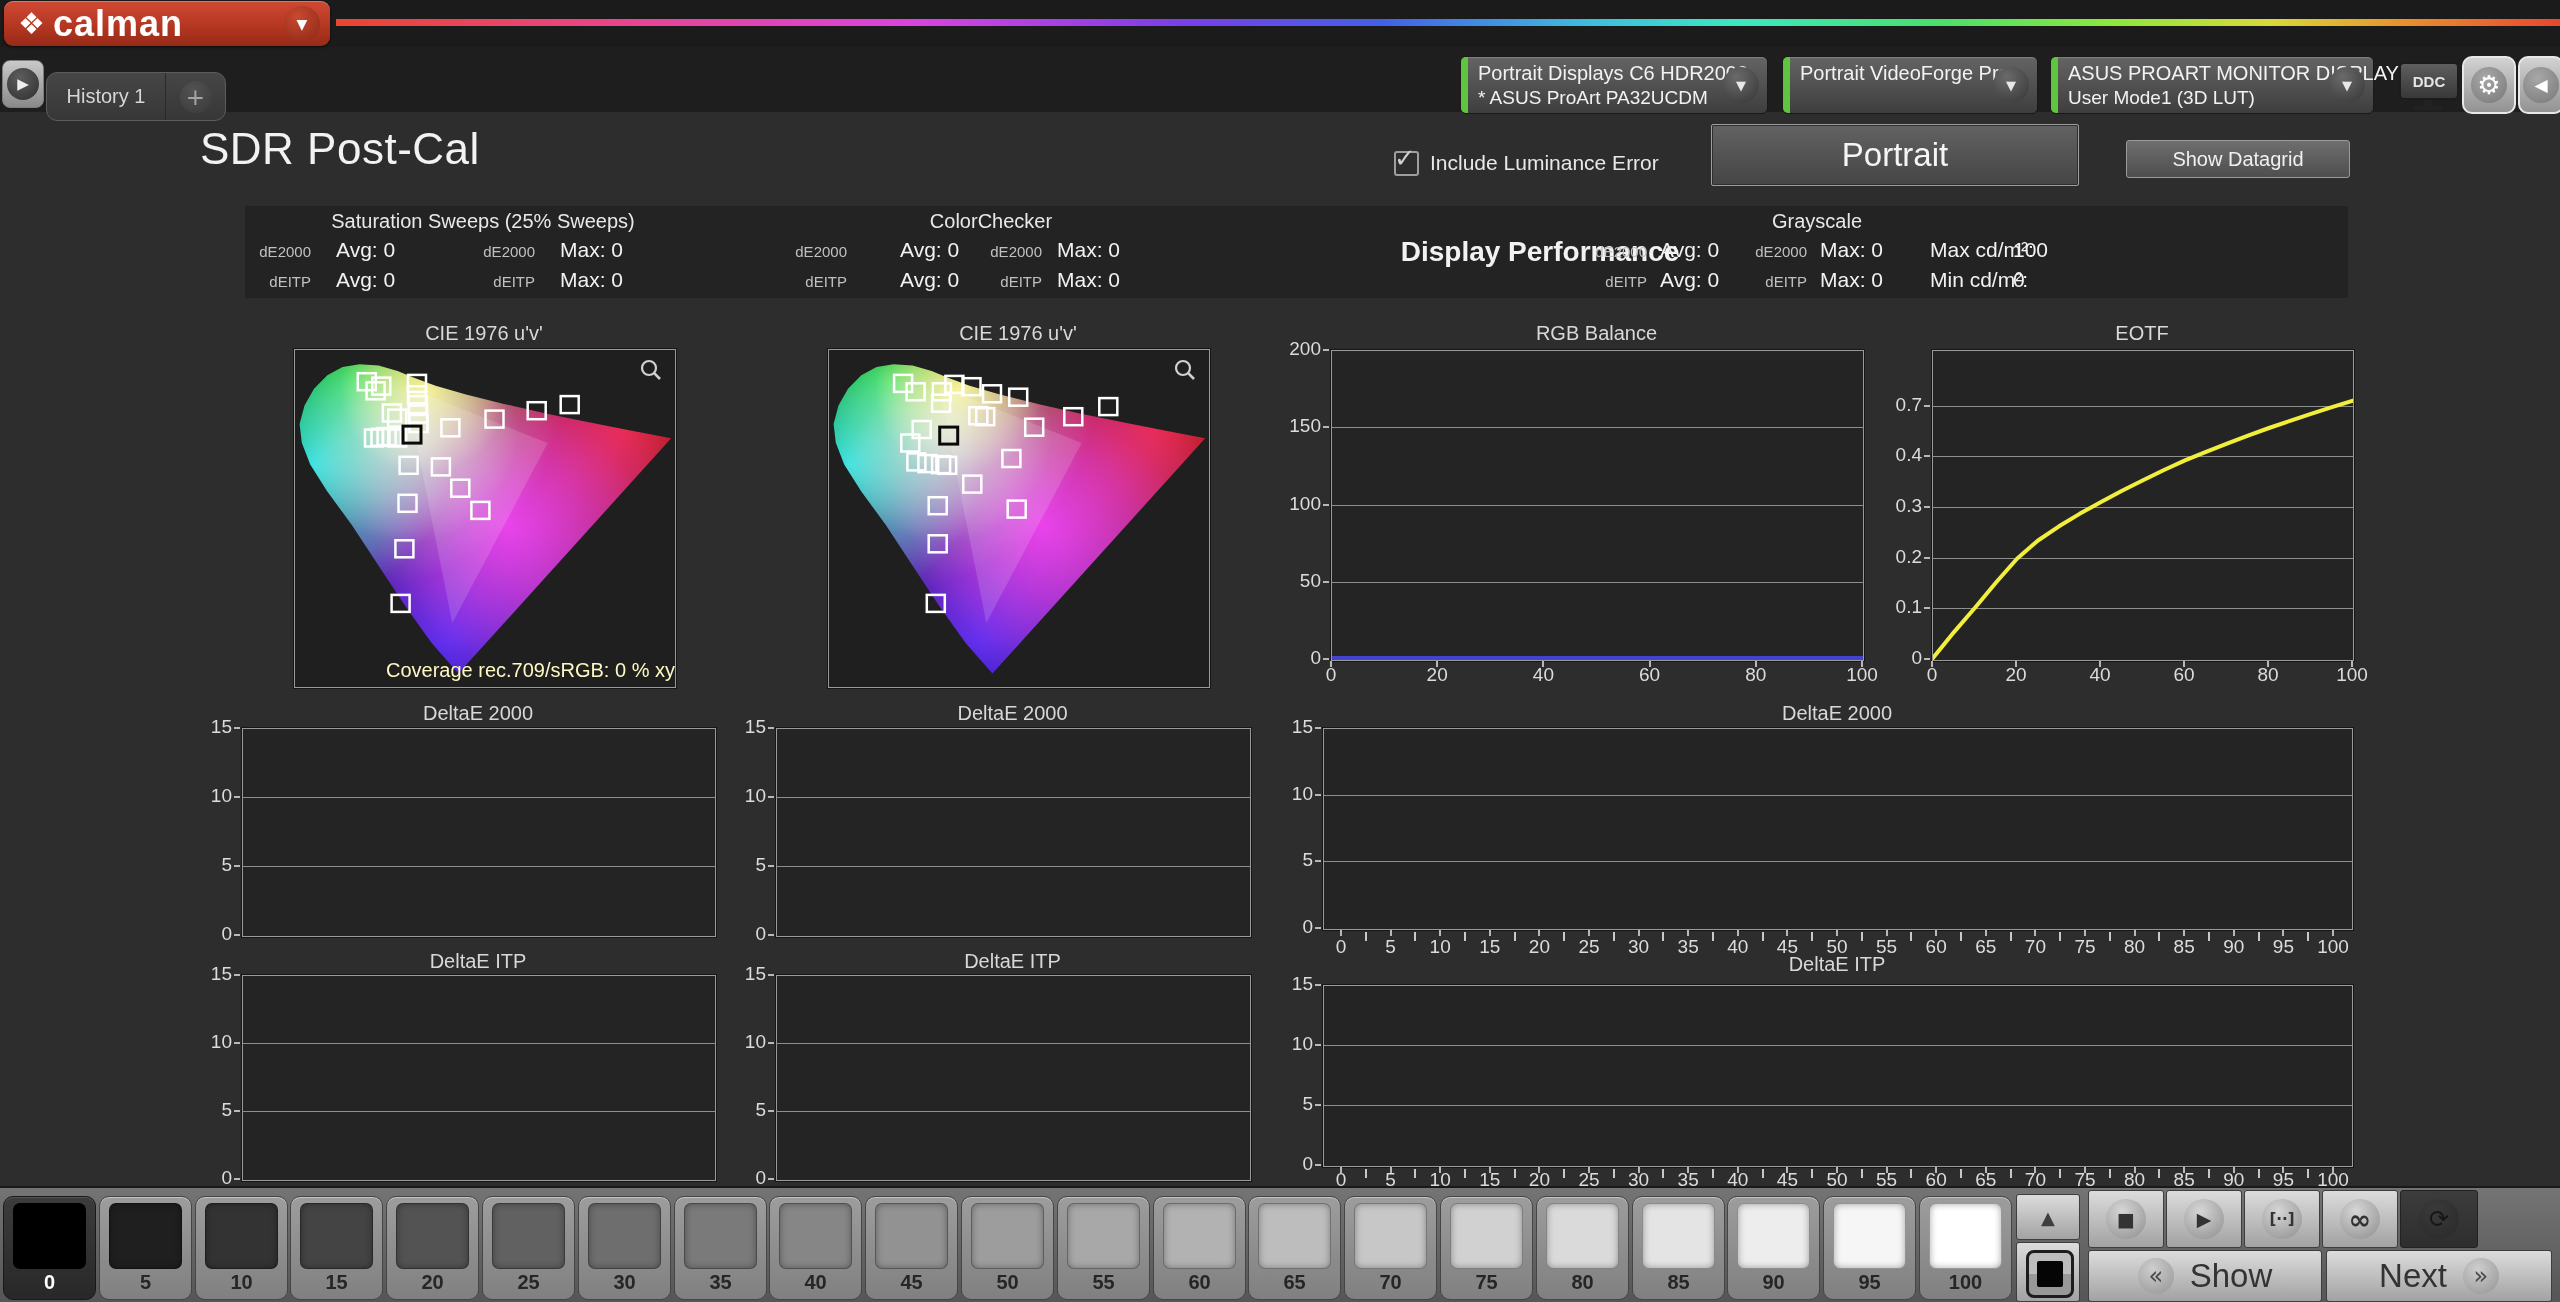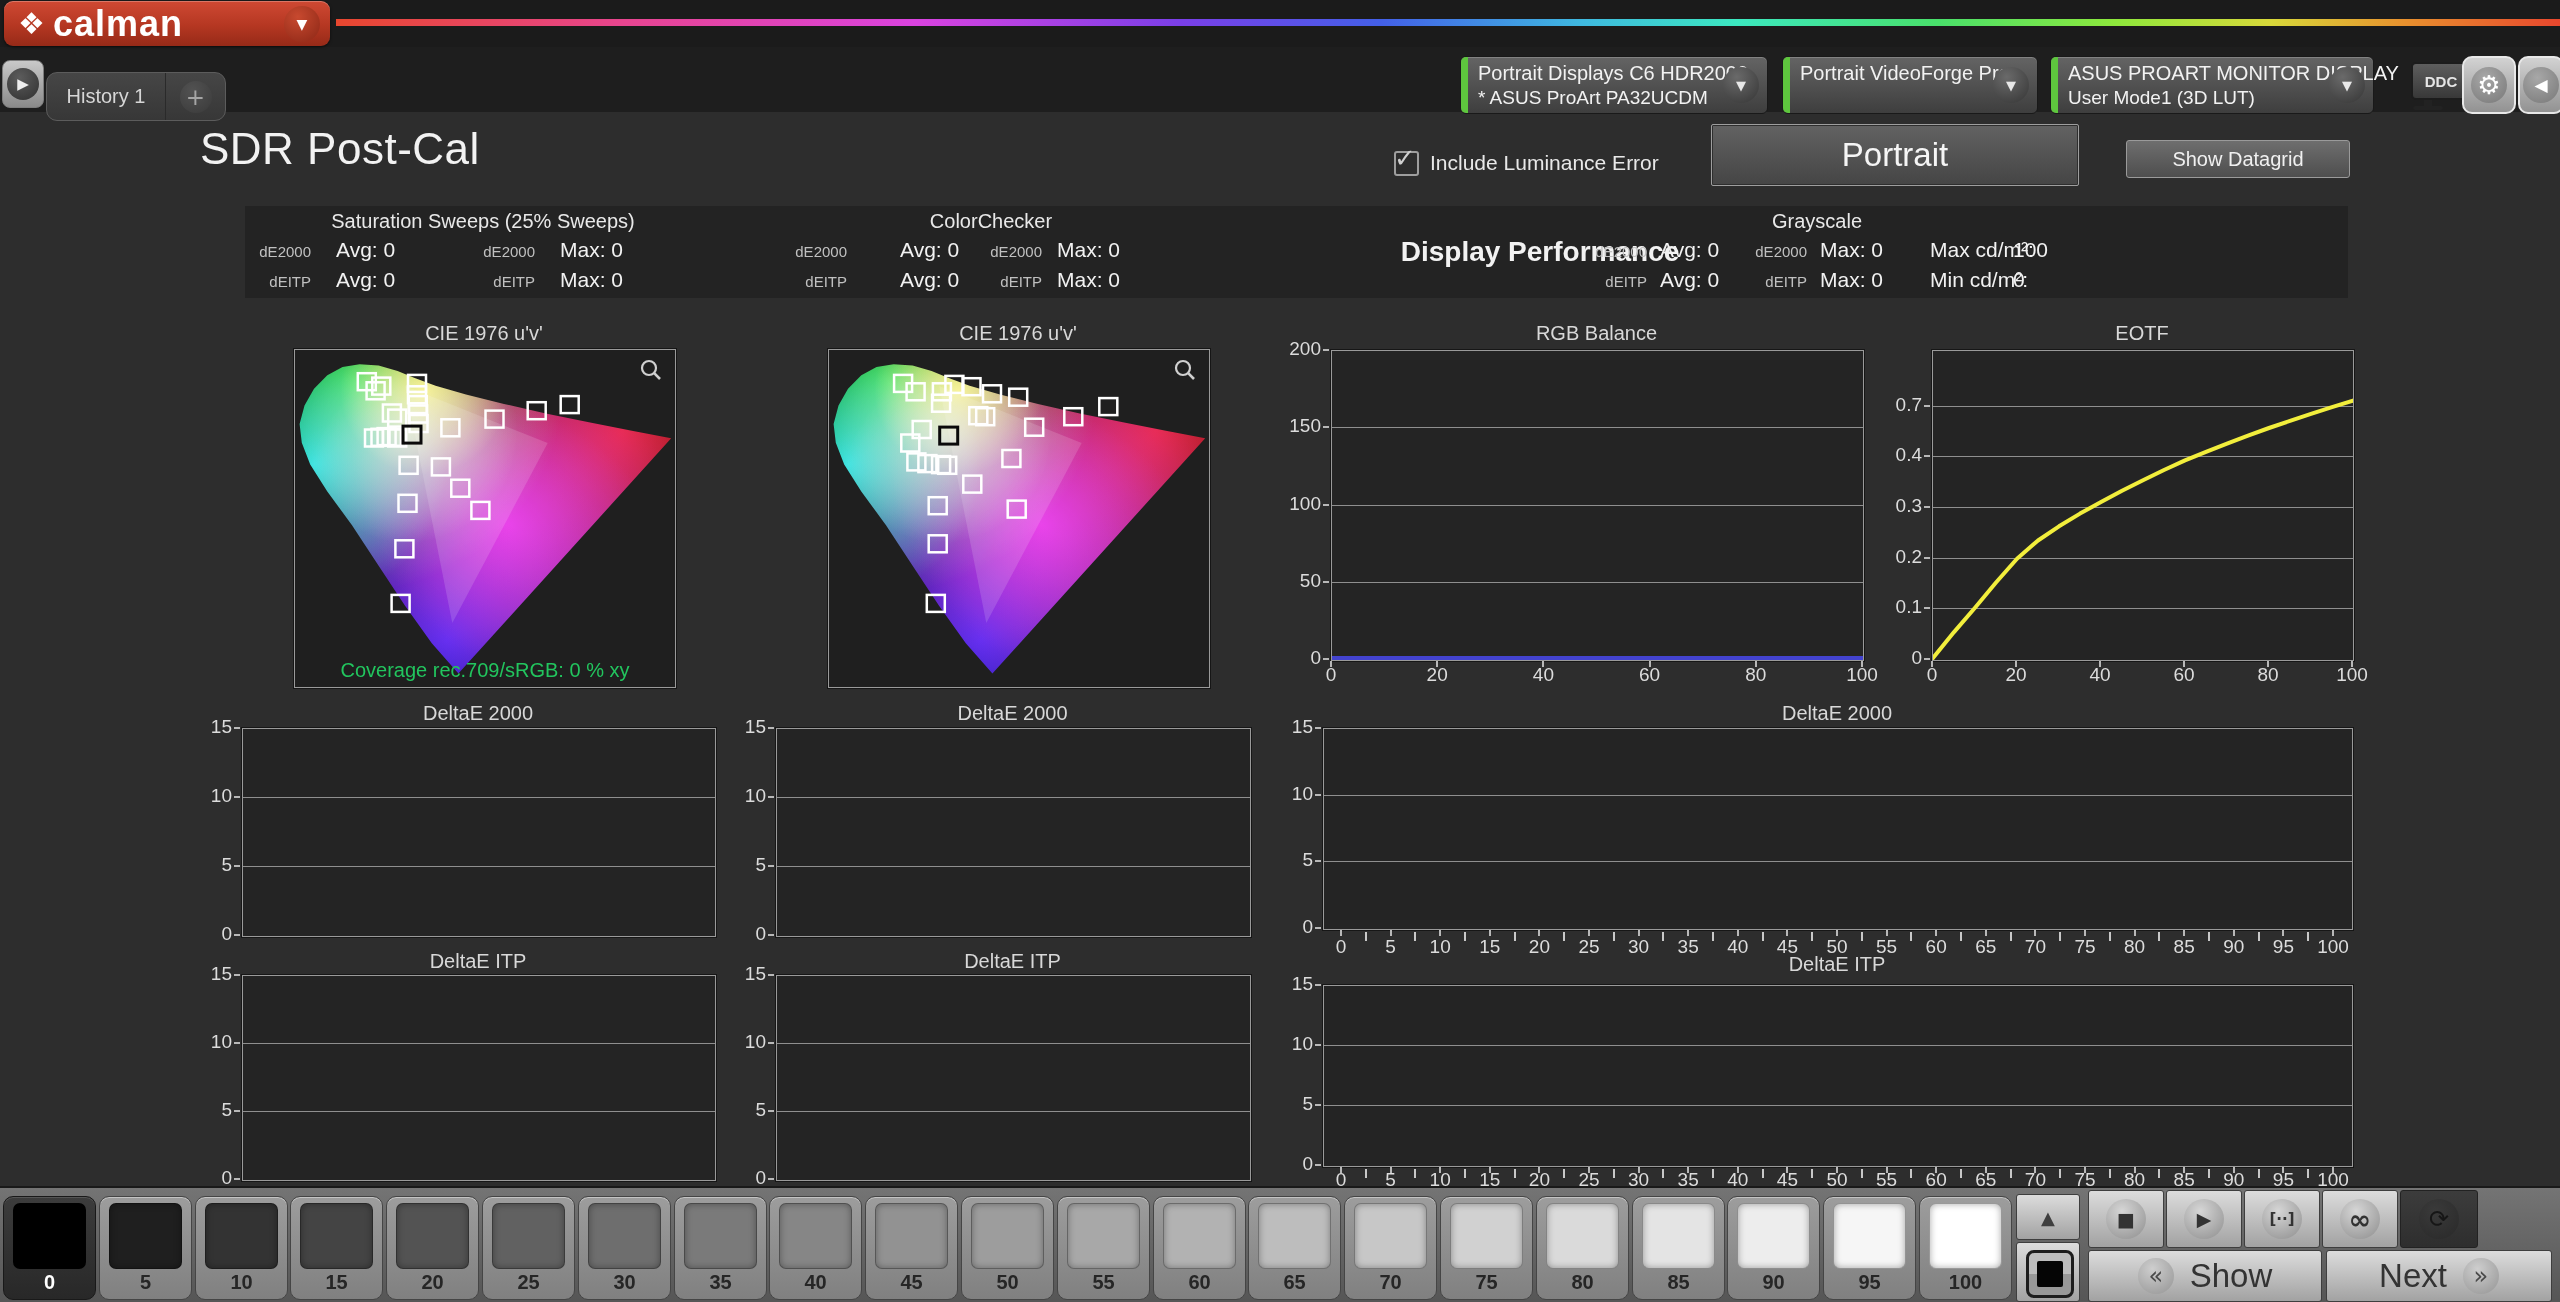--- a/index.html
+++ b/index.html
@@ -33,21 +33,21 @@
         color:#a5a5a5;font-size:23px;display:flex;align-items:center;justify-content:center;}
   .devbox{top:56px;height:56px;background:linear-gradient(180deg,#646464,#3e3e3e);border:1px solid #191919;
         border-radius:6px;box-shadow:inset 0 1px 0 rgba(255,255,255,.2);}
   .devbox .greenbar{position:absolute;left:0;top:0;bottom:0;width:7px;background:#5ec63e;border-radius:5px 0 0 5px;}
   .devbox .l1{position:absolute;left:17px;top:5px;font-size:20px;color:#f2f2f2;white-space:nowrap;}
   .devbox .l2{position:absolute;left:17px;top:30px;font-size:19px;color:#f2f2f2;white-space:nowrap;}
   .devbox .arrow{position:absolute;right:8px;top:10px;width:36px;height:36px;border-radius:50%;
         background:radial-gradient(circle at 38% 28%,#6a6a6a,#353535);display:flex;align-items:center;justify-content:center;
         color:#e8e8e8;font-size:13px;}
   #ddc{left:2396px;top:62px;width:64px;height:50px;}
-  #ddc .screen{position:absolute;left:15px;top:0;width:56px;height:34px;border:2px solid #1c1c1c;border-radius:5px;
+  #ddc .screen{position:absolute;left:3px;top:0;width:56px;height:34px;border:2px solid #1c1c1c;border-radius:5px;
         background:linear-gradient(180deg,#5e5e5e,#383838);display:flex;align-items:center;justify-content:center;
         color:#e5e5e5;font-size:15px;font-weight:bold;}
   #ddc .neck{position:absolute;left:28px;top:38px;width:8px;height:6px;background:#222;}
   #ddc .base{position:absolute;left:17px;top:44px;width:30px;height:4px;background:#222;border-radius:2px;}
   .winbtn{top:56px;height:54px;border:2px solid #e8e8e8;border-radius:10px;
         background:linear-gradient(180deg,#d2d2d2,#929292);display:flex;align-items:center;justify-content:center;}
   .winbtn .circ{width:36px;height:36px;border-radius:50%;background:radial-gradient(circle at 40% 30%,#a8a8a8,#787878);
         display:flex;align-items:center;justify-content:center;color:#fff;}
   
   #pagetitle{left:200px;top:124px;font-size:44px;color:#f2f2f2;letter-spacing:.5px;}
@@ -523,21 +523,21 @@
           <rect x="176.4" y="151.9" width="18" height="17" fill="none" stroke="#ffffff" stroke-width="2.5"></rect>
           <rect x="103.5" y="144.8" width="18" height="17" fill="none" stroke="#ffffff" stroke-width="2.5"></rect>
           <rect x="100.4" y="190.3" width="18" height="17" fill="none" stroke="#ffffff" stroke-width="2.5"></rect>
           <rect x="96.6" y="244.9" width="18" height="17" fill="none" stroke="#ffffff" stroke-width="2.5"></rect>
           <rect x="108.0" y="76.1" width="18" height="17" fill="none" stroke="#0a0a0a" stroke-width="3"></rect>
         </svg>
         <div style="position: absolute; right: 12px; top: 8px; width: 24px; height: 24px;"><svg width="24" height="24">
             <circle cx="10" cy="10" r="7" fill="none" stroke="#d0d0d0" stroke-width="2.2"></circle>
             <line x1="15.2" y1="15.2" x2="21" y2="21" stroke="#d0d0d0" stroke-width="2.6"></line>
           </svg></div>
-        <div style="position: absolute; left: 0px; right: 0px; bottom: 5px; text-align: center; font-size: 20px; color: #22c55e;">Coverage rec.709/sRGB:  0 % xy</div>
+        <div style="position: absolute; left: 0px; right: 0px; bottom: 5px; text-align: right; font-size: 20px; color: #fef9c3;">Coverage rec.709/sRGB:  0 % xy</div>
       </div>
       <div style="position: absolute; left: 828px; top: 322px; width: 380px; text-align: center; font-size: 20px; color: rgb(216, 216, 216);">CIE 1976 u'v'</div>
       <div style="position: absolute; left: 828px; top: 349px; width: 380px; height: 337px; background: rgb(31, 31, 31); border: 1px solid rgb(154, 154, 154); box-shadow: rgb(22, 22, 22) 0px 0px 0px 1px;">
         <svg width="380" height="337" style="position:absolute;left:0;top:0;">
           <defs>
             <clipPath id="horse1">
               <path d="M163.4,323.5 L136.8,293.2 L110.2,256.1 L83.6,215.7 L57.0,175.2 L32.3,141.5 L15.2,114.6 L6.8,92.7 L4.6,74.1 L9.5,55.6 L19.0,38.8 L32.3,25.3 L47.5,16.9 L64.6,14.2 L83.6,15.5 L102.6,20.9 L119.7,28.0 L140.6,35.7 L171.0,44.5 L209.0,53.9 L250.8,63.4 L296.4,72.8 L338.2,80.9 L376.2,88.3 Z"></path>
             </clipPath>
             <radialGradient id="g1_0" gradientUnits="userSpaceOnUse" cx="152" cy="289.82" r="247">
               <stop offset="0" stop-color="#2222e8" stop-opacity="1"></stop>

